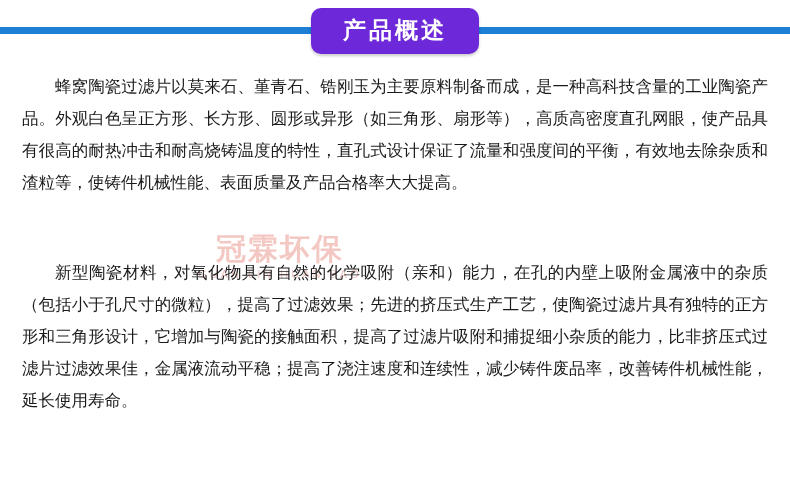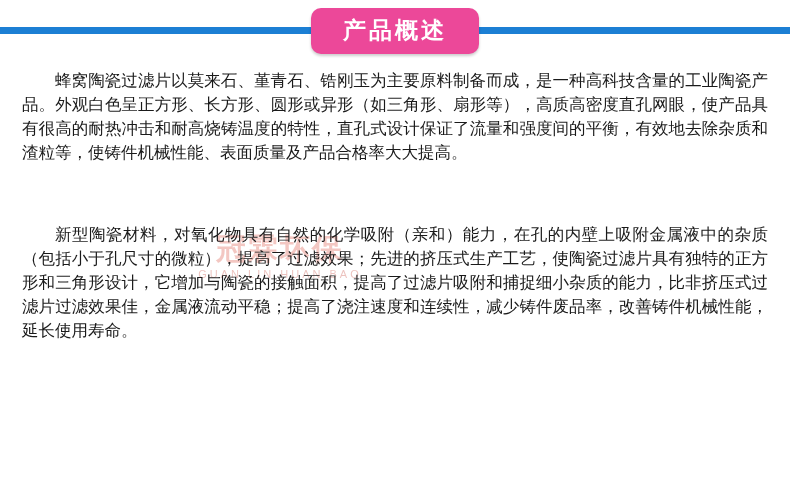--- a/index.html
+++ b/index.html
@@ -63,43 +63,43 @@
     background: #1c7fd4;
   }
   .band-line.thin {
     height: 6px;
   }
   .band-label {
     position: absolute;
     left: 50%;
     top: 8px;
     transform: translateX(-50%);
-    background: #ec4899;
+    background: #6d28d9;
     color: #ffffff;
     font-size: 23px;
     font-weight: bold;
     letter-spacing: 3px;
     padding: 9px 32px 11px 32px;
     border-radius: 10px;
     box-shadow: 0 2px 3px rgba(0,0,0,0.20);
     white-space: nowrap;
     line-height: 26px;
   }
 
   .body-text {
     position: relative;
     z-index: 1;
     font-size: 16.5px;
     color: #1a1a1a;
-    line-height: 24px;
+    line-height: 32px;
     text-align: justify;
     text-justify: inter-ideograph;
     padding: 0 22px;
     text-indent: 2em;
-    font-family: Liberation Mono, monospace;
+    font-family: Liberation Sans, sans-serif;
   }
 
   .sec1 .body-text { margin-top: 10px; }
   .sec2 .body-text { margin-top: 20px; }
 
   .spacer-1 { height: 38px; }
 </style>
 </head>
 <body>
 

